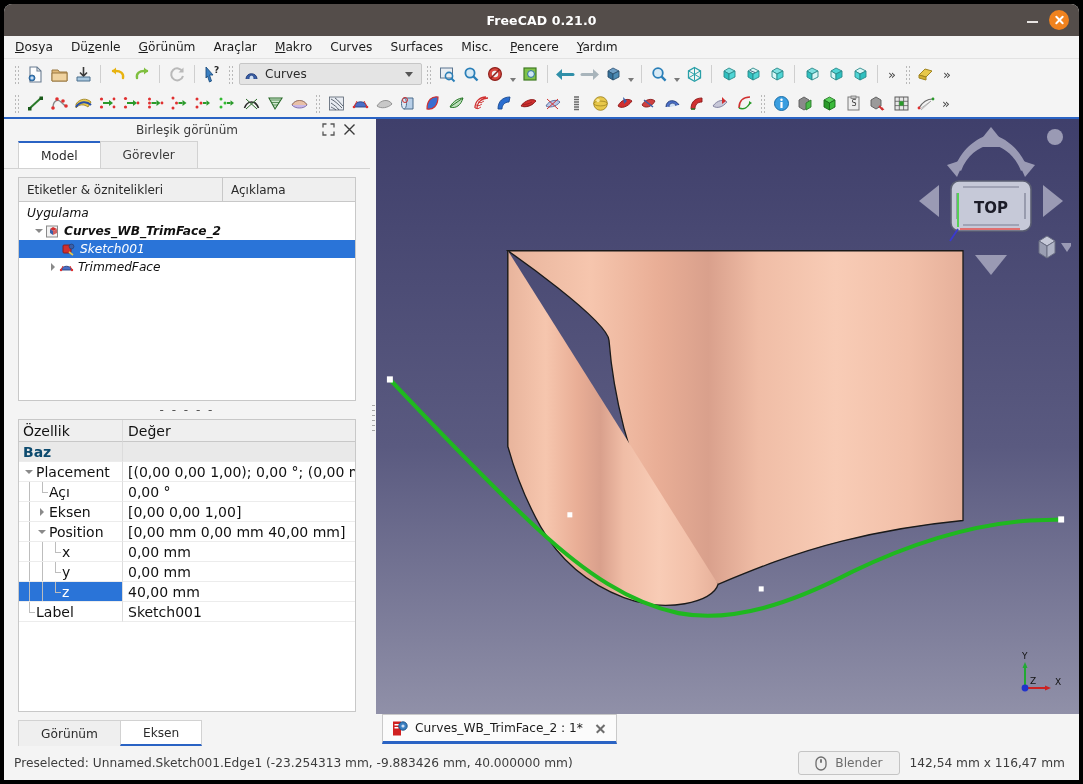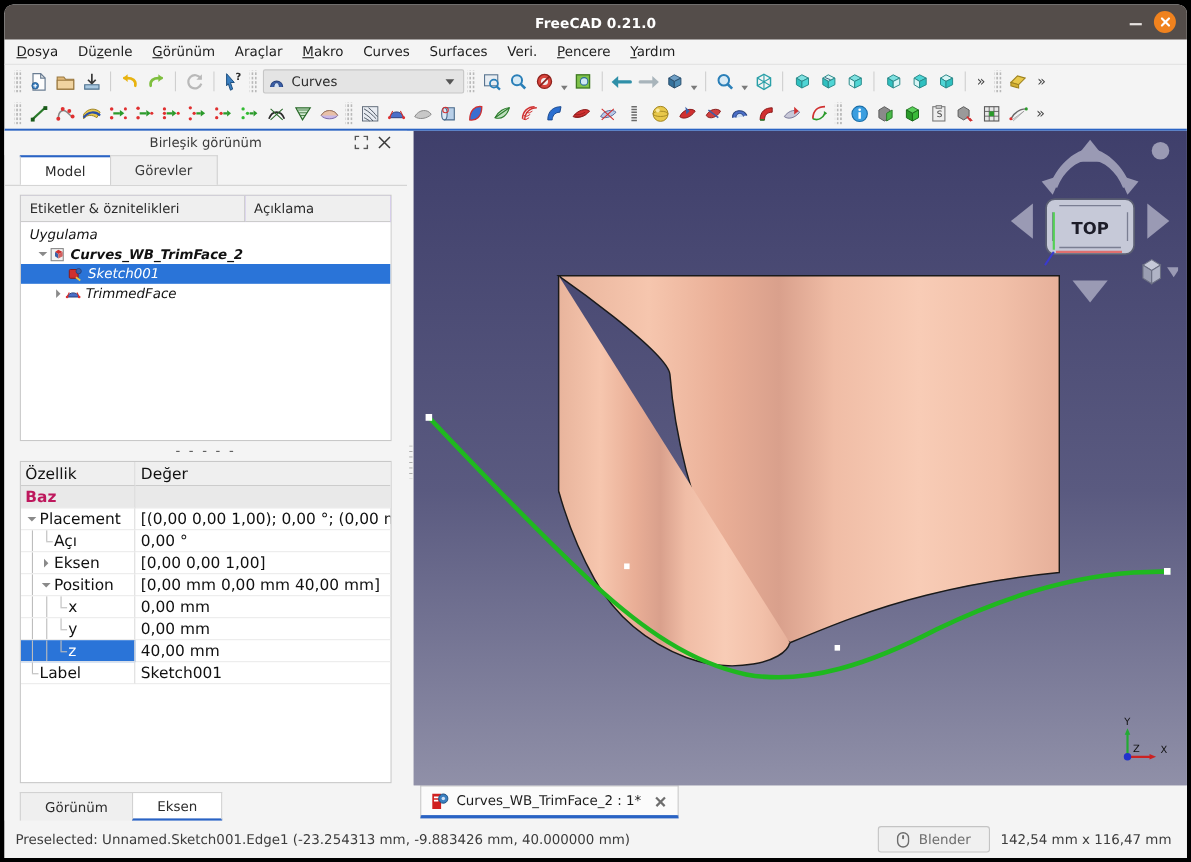--- a/index.html
+++ b/index.html
@@ -184,21 +184,21 @@
     height: 18px; line-height: 18px; flex: none;
   }
 
   .prop-wrap {
     margin: 0 14px; background: #fff; border: 1px solid #c8c8c8;
     flex: 1; min-height: 0; display: flex; flex-direction: column;
     overflow: hidden;
   }
   .prow { height: 20px; display: flex; font-size: 14px; color: #111; flex: none; }
   .prow.head { background: #efefef; height: 22px; }
-  .prow.group { background: #e9e9e9; font-weight: bold; color: #be185d; }
+  .prow.group { background: #e9e9e9; font-weight: bold; color: #0c4a6e; }
   .pcell-n {
     width: 104px; flex: none; display: flex; align-items: center;
     border-right: 1px solid #dcdcdc; border-bottom: 1px solid #ececec;
     padding-left: 4px; position: relative; overflow: hidden;
   }
   .pcell-v {
     flex: 1; display: flex; align-items: center; padding-left: 5px;
     border-bottom: 1px solid #ececec; overflow: hidden; white-space: nowrap;
   }
   .prow.head .pcell-n, .prow.head .pcell-v {
@@ -324,21 +324,21 @@
   </div>
 
   <div class="menubar">
     <div class="menu-item"><u>D</u>osya</div>
     <div class="menu-item">Dü<u>z</u>enle</div>
     <div class="menu-item"><u>G</u>örünüm</div>
     <div class="menu-item">Araçlar</div>
     <div class="menu-item"><u>M</u>akro</div>
     <div class="menu-item">Curves</div>
     <div class="menu-item">Surfaces</div>
-    <div class="menu-item">Veri.</div>
+    <div class="menu-item">Misc.</div>
     <div class="menu-item"><u>P</u>encere</div>
     <div class="menu-item"><u>Y</u>ardım</div>
   </div>
 
   <div class="toolbar tb1">
     <div class="grip"></div>
 
     <div class="tbtn">
       <svg width="19" height="19" viewBox="0 0 19 19">
           <path d="M4 2h7l4 4v11H4z" fill="#fdfdfd" stroke="#6a7d92" stroke-width="1.1"></path>

